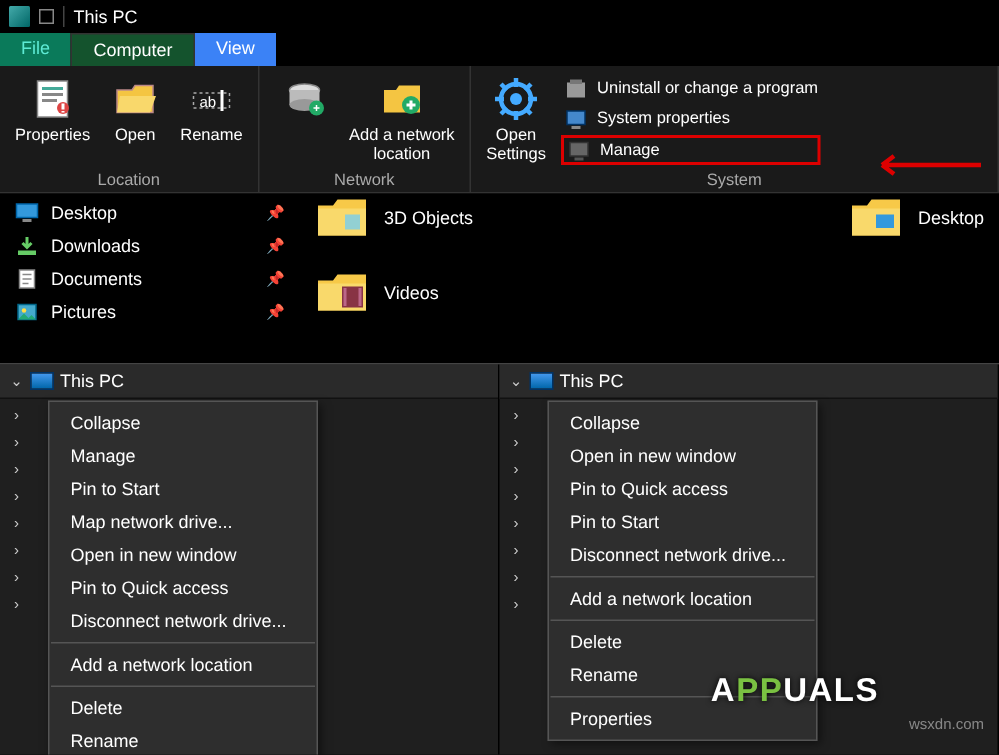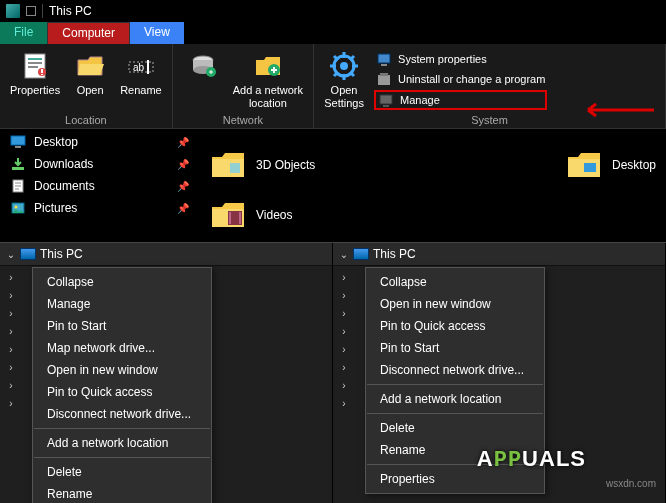--- a/index.html
+++ b/index.html
@@ -9,21 +9,21 @@
   .titlebar { height: 22px; background: #000; display: flex; align-items: center; padding-left: 6px; gap: 6px; }
   .titlebar .sys-icon { width: 14px; height: 14px; background: linear-gradient(135deg,#4aa,#066); border-radius: 1px; }
   .titlebar .qat { width: 10px; height: 10px; border: 1px solid #888; }
   .titlebar .sep { width: 1px; height: 14px; background: #444; }
   .titlebar .title { color: #fff; font-size: 12px; }
 
   
   .tabs { height: 22px; background: #000; display: flex; align-items: stretch; }
   .tab { padding: 3px 14px; color: #fff; font-size: 12px; cursor: pointer; }
   .tab.file { background: #0a7a5a; color: #5eead4; }
-  .tab.active { background: #b91c1c; border: 1px solid #333; border-bottom: none; }
+  .tab.active { background: #14532d; border: 1px solid #333; border-bottom: none; }
   .tab.inactive { background: #3b82f6; }
 
   
   .ribbon { background: #1a1a1a; display: flex; border-bottom: 1px solid #333; }
   .group { display: flex; flex-direction: column; padding: 4px 6px 2px; border-right: 1px solid #333; }
   .group-buttons { display: flex; align-items: flex-start; gap: 2px; flex: 1; }
   .group-label { text-align: center; color: #aaa; font-size: 11px; padding-top: 2px; }
   .rbtn { display: flex; flex-direction: column; align-items: center; gap: 2px; padding: 2px 4px; cursor: pointer; min-width: 48px; }
   .rbtn .lbl { color: #fff; font-size: 11px; text-align: center; line-height: 13px; white-space: pre-line; }
   .ricon { width: 32px; height: 32px; display: flex; align-items: center; justify-content: center; }
@@ -37,39 +37,39 @@
 
   .arrow-callout { position: absolute; top: 100px; left: 576px; }
   .arrow-callout svg { width: 80px; height: 20px; }
 
   
   .content { display: flex; background: #000; height: 113px; }
   .sidebar { width: 200px; padding: 2px 0; }
   .sb-item { display: flex; align-items: center; gap: 8px; padding: 3px 10px; cursor: pointer; }
   .sb-item .pin { margin-left: auto; color: #888; font-size: 10px; }
   .sb-icon { width: 16px; height: 16px; }
-  .main { flex: 1; display: grid; grid-template-columns: 1fr 1fr; gap: 4px 20px; padding: 2px 10px; align-content: start; margin-top: 20px; }
+  .main { flex: 1; display: grid; grid-template-columns: 1fr 1fr; gap: 4px 20px; padding: 2px 10px; align-content: start; }
   .file-item { display: flex; align-items: center; gap: 10px; }
   .folder-icon { width: 36px; height: 28px; }
 
   
   .bottom { display: flex; background: #1f1f1f; height: 275px; border-top: 1px solid #444; }
   .pane { flex: 1; position: relative; border-right: 1px solid #000; }
   .pane-header { display: flex; align-items: center; gap: 4px; padding: 4px 6px; background: #2a2a2a; border-bottom: 1px solid #111; }
   .chev { color: #ccc; font-size: 10px; width: 10px; text-align:center; }
   .pc-icon { width: 16px; height: 12px; background: linear-gradient(#49e,#06a); border: 1px solid #036; }
   .tree-rows { padding: 2px 0 0 6px; }
   .tree-row { display: flex; align-items: center; gap: 4px; height: 18px; }
 
   .ctxmenu { position: absolute; background: #2e2e2e; border: 1px solid #555; box-shadow: 2px 2px 6px rgba(0,0,0,.5); padding: 3px 0; min-width: 180px; }
   .ctx-item { padding: 4px 14px; color: #fff; font-size: 12px; cursor: pointer; white-space: nowrap; }
   .ctx-sep { height: 1px; background: #555; margin: 3px 1px; }
 
   .watermark { position: absolute; right: 80px; bottom: 30px; font-size: 22px; color: #fff; font-weight: bold; letter-spacing: 1px; text-shadow: 0 0 4px #000; }
-  .watermark .green { color: #7ac142; font-family: Liberation Mono, monospace; }
+  .watermark .green { color: #7ac142; }
   .sub { position: absolute; right: 10px; bottom: 14px; font-size: 10px; color: #888; }
 </style>
 </head>
 <body>
 
 <div class="titlebar">
   <div class="sys-icon"></div>
   <div class="qat"></div>
   <div class="sep"></div>
   <div class="title">This PC</div>
@@ -159,38 +159,38 @@
               <circle cx="16" cy="16" r="4" fill="#4af"></circle>
               <g stroke="#4af" stroke-width="3">
                 <path d="M16 2v6M16 24v6M2 16h6M24 16h6M6 6l4 4M22 22l4 4M26 6l-4 4M10 22l-4 4"></path>
               </g>
             </svg>
         </div>
         <div class="lbl">Open
 Settings</div>
       </div>
       <div class="small-list">
+        <div class="small-item">
+          <div class="sicon">
+              <svg width="16" height="16">
+                <rect x="2" y="4" width="12" height="10" fill="#999"></rect>
+                <rect x="4" y="2" width="8" height="3" fill="#777"></rect>
+              </svg>
+            </div>
+          <div class="slbl">Uninstall or change a program</div>
+        </div>
         <div class="small-item">
           <div class="sicon">
               <svg width="16" height="16">
                 <rect x="2" y="3" width="12" height="9" fill="#48c" stroke="#036"></rect>
                 <rect x="5" y="13" width="6" height="2" fill="#888"></rect>
               </svg>
             </div>
           <div class="slbl">System properties</div>
         </div>
-        <div class="small-item">
-          <div class="sicon">
-              <svg width="16" height="16">
-                <rect x="2" y="4" width="12" height="10" fill="#999"></rect>
-                <rect x="4" y="2" width="8" height="3" fill="#777"></rect>
-              </svg>
-            </div>
-          <div class="slbl">Uninstall or change a program</div>
-        </div>
         <div class="small-item highlight-box">
           <div class="sicon">
               <svg width="16" height="16">
                 <rect x="2" y="3" width="12" height="9" fill="#666" stroke="#333"></rect>
                 <rect x="5" y="13" width="6" height="2" fill="#555"></rect>
               </svg>
             </div>
           <div class="slbl">Manage</div>
         </div>
       </div>

